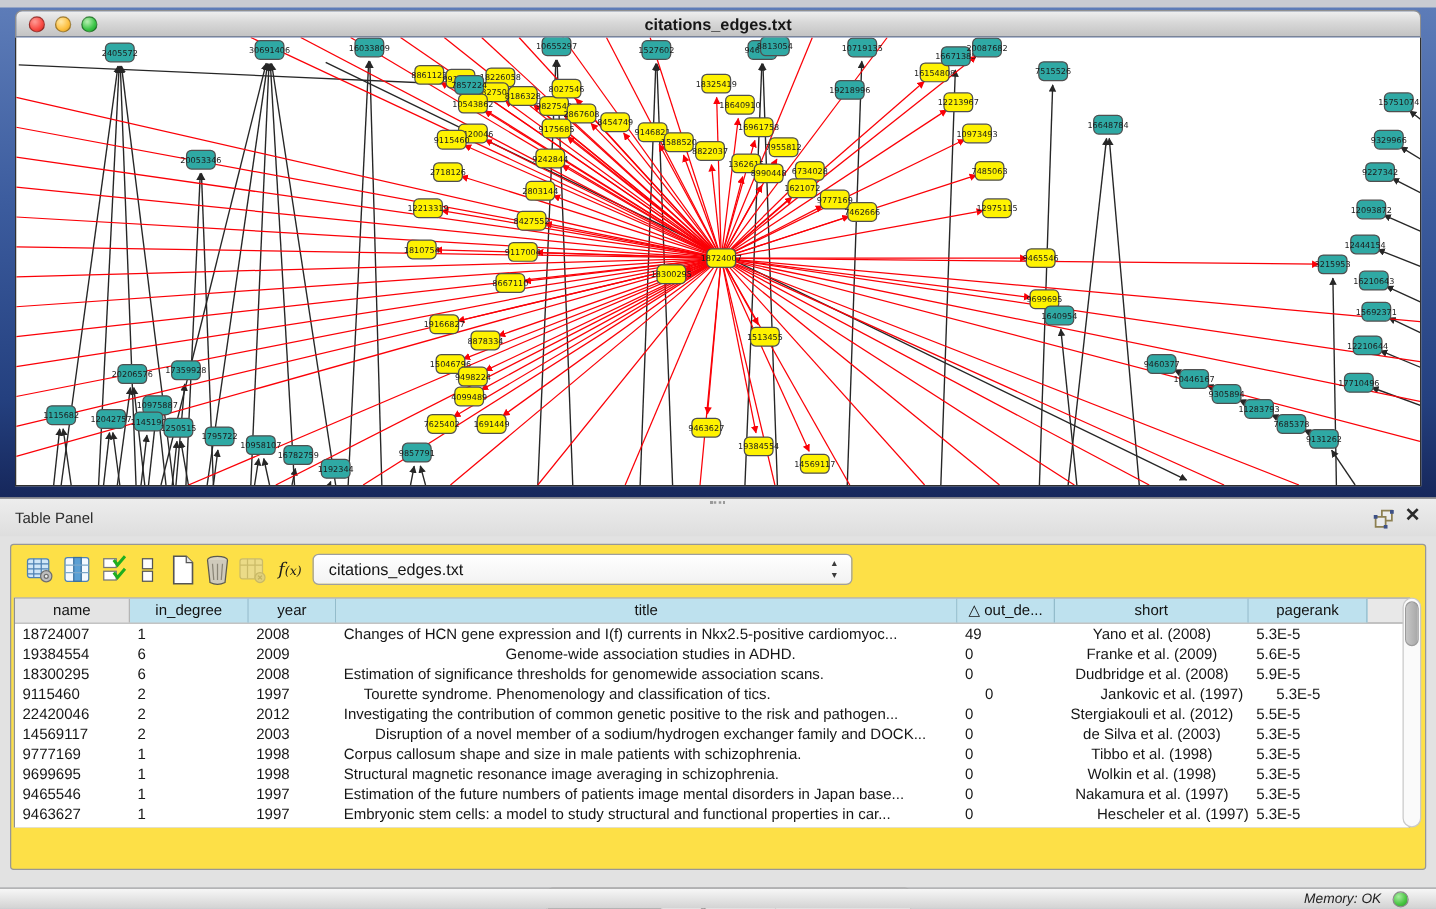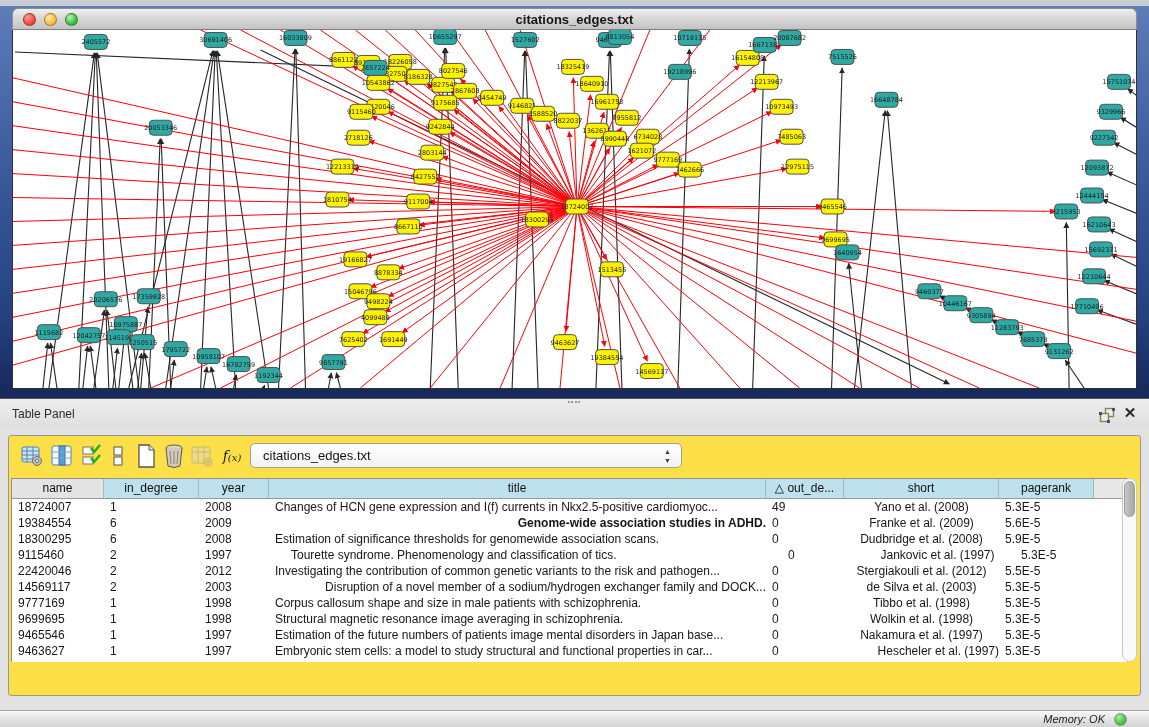--- a/index.html
+++ b/index.html
@@ -767,21 +767,21 @@
               <div class="td" style="width: 70px; text-align: left; padding-left: 6px;">2008</div>
               <div class="td" style="width: 497px; text-align: left; padding-left: 6px;">Changes of HCN gene expression and I(f) currents in Nkx2.5-positive cardiomyoc...</div>
               <div class="td" style="width: 78px; text-align: left; padding-left: 6px;">49</div>
               <div class="td" style="width: 155px; text-align: center;">Yano et al. (2008)</div>
               <div class="td" style="width: 95px; text-align: left; padding-left: 6px;">5.3E-5</div>
             </div>
             <div class="tr">
               <div class="td" style="width: 92px; text-align: left; padding-left: 6px;">19384554</div>
               <div class="td" style="width: 95px; text-align: left; padding-left: 6px;">6</div>
               <div class="td" style="width: 70px; text-align: left; padding-left: 6px;">2009</div>
-              <div class="td" style="width: 497px; text-align: right; padding-left: 6px; font-weight: bold;">Genome-wide association studies in ADHD.</div>
+              <div class="td" style="width: 497px; text-align: center; padding-left: 6px;">Genome-wide association studies in ADHD.</div>
               <div class="td" style="width: 78px; text-align: left; padding-left: 6px;">0</div>
               <div class="td" style="width: 155px; text-align: center;">Franke et al. (2009)</div>
               <div class="td" style="width: 95px; text-align: left; padding-left: 6px;">5.6E-5</div>
             </div>
             <div class="tr">
               <div class="td" style="width: 92px; text-align: left; padding-left: 6px;">18300295</div>
               <div class="td" style="width: 95px; text-align: left; padding-left: 6px;">6</div>
               <div class="td" style="width: 70px; text-align: left; padding-left: 6px;">2008</div>
               <div class="td" style="width: 497px; text-align: left; padding-left: 6px;">Estimation of significance thresholds for genomewide association scans.</div>
               <div class="td" style="width: 78px; text-align: left; padding-left: 6px;">0</div>
@@ -794,30 +794,30 @@
               <div class="td" style="width: 70px; text-align: left; padding-left: 6px;">1997</div>
               <div class="td" style="width: 497px; text-align: left; padding-left: 6px; margin-left: 16px;">Tourette syndrome. Phenomenology and classification of tics.</div>
               <div class="td" style="width: 78px; text-align: left; padding-left: 6px;">0</div>
               <div class="td" style="width: 155px; text-align: center;">Jankovic et al. (1997)</div>
               <div class="td" style="width: 95px; text-align: left; padding-left: 6px;">5.3E-5</div>
             </div>
             <div class="tr">
               <div class="td" style="width: 92px; text-align: left; padding-left: 6px;">22420046</div>
               <div class="td" style="width: 95px; text-align: left; padding-left: 6px;">2</div>
               <div class="td" style="width: 70px; text-align: left; padding-left: 6px;">2012</div>
-              <div class="td" style="width: 497px; text-align: left; padding-left: 6px;">Investigating the contribution of common genetic variants to the risk and pathogen...</div>
+              <div class="td" style="width: 497px; text-align: left; padding-left: 6px;">Investigating the contribution of common genetic positive to the risk and pathogen...</div>
               <div class="td" style="width: 78px; text-align: left; padding-left: 6px;">0</div>
               <div class="td" style="width: 155px; text-align: center;">Stergiakouli et al. (2012)</div>
               <div class="td" style="width: 95px; text-align: left; padding-left: 6px;">5.5E-5</div>
             </div>
             <div class="tr">
               <div class="td" style="width: 92px; text-align: left; padding-left: 6px;">14569117</div>
               <div class="td" style="width: 95px; text-align: left; padding-left: 6px;">2</div>
               <div class="td" style="width: 70px; text-align: left; padding-left: 6px;">2003</div>
-              <div class="td" style="width: 497px; text-align: right; padding-left: 6px;">Disruption of a novel member of a sodium/hydrogen exchanger family and DOCK...</div>
+              <div class="td" style="width: 497px; text-align: center; padding-left: 6px;">Disruption of a novel member of a sodium/hydrogen exchanger family and DOCK...</div>
               <div class="td" style="width: 78px; text-align: left; padding-left: 6px;">0</div>
               <div class="td" style="width: 155px; text-align: center;">de Silva et al. (2003)</div>
               <div class="td" style="width: 95px; text-align: left; padding-left: 6px;">5.3E-5</div>
             </div>
             <div class="tr">
               <div class="td" style="width: 92px; text-align: left; padding-left: 6px;">9777169</div>
               <div class="td" style="width: 95px; text-align: left; padding-left: 6px;">1</div>
               <div class="td" style="width: 70px; text-align: left; padding-left: 6px;">1998</div>
               <div class="td" style="width: 497px; text-align: left; padding-left: 6px;">Corpus callosum shape and size in male patients with schizophrenia.</div>
               <div class="td" style="width: 78px; text-align: left; padding-left: 6px;">0</div>

